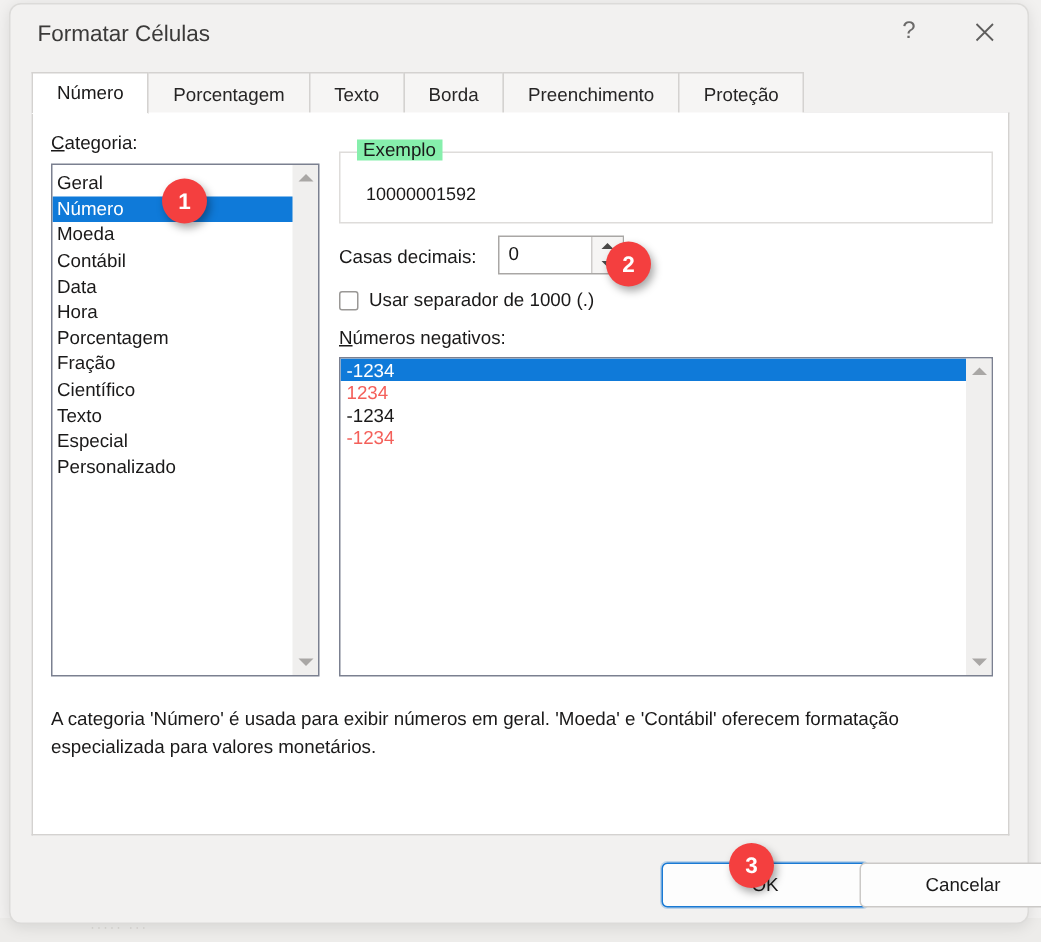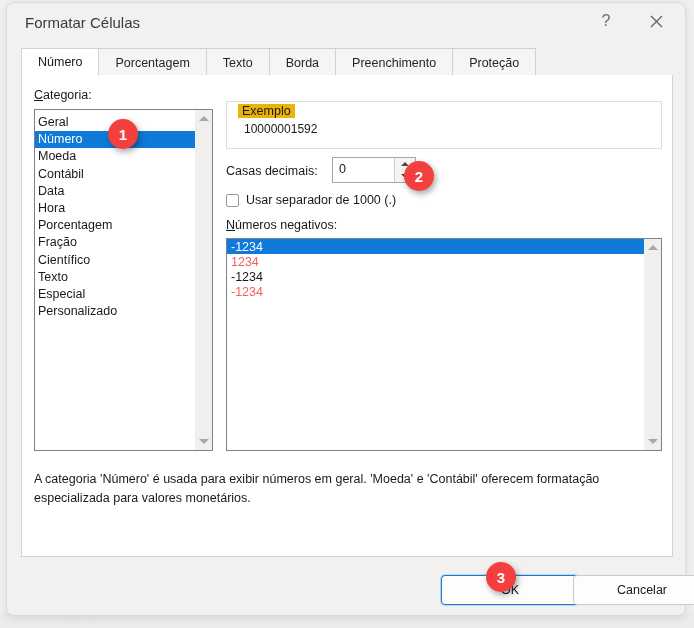--- a/index.html
+++ b/index.html
@@ -186,22 +186,22 @@
     left: 204px;
     top: 26px;
     width: 436px;
     height: 48px;
     border: 1px solid #dedcda;
     box-sizing: border-box;
   }
   #exemplo-legend {
     position: absolute;
     left: 216px;
-    top: 29px;
-    background: #eab308;
+    top: 18px;
+    background: #86efac;
     padding: 0 4px;
     font-size: 12.5px;
     color: #1a1919;
   }
   #exemplo-value {
     position: absolute;
     left: 222px;
     top: 47px;
     font-size: 12px;
     color: #1a1919;

